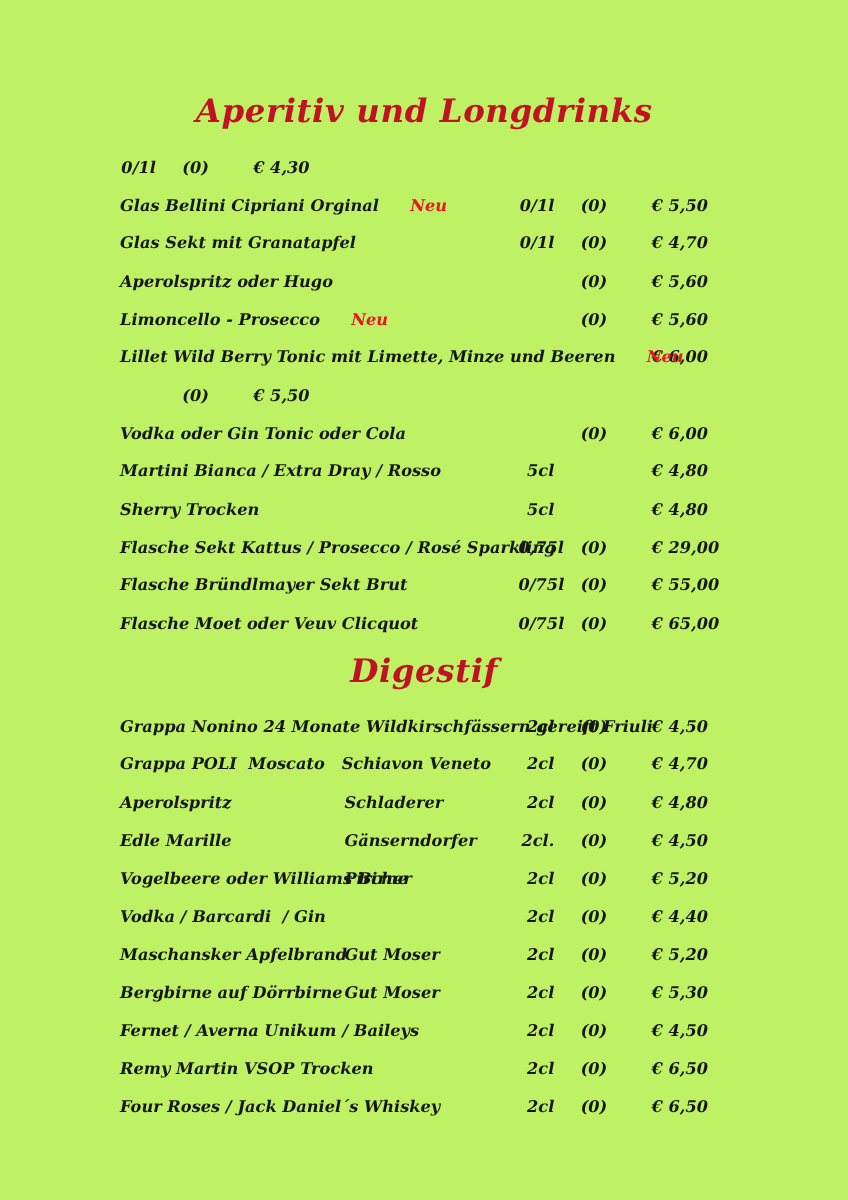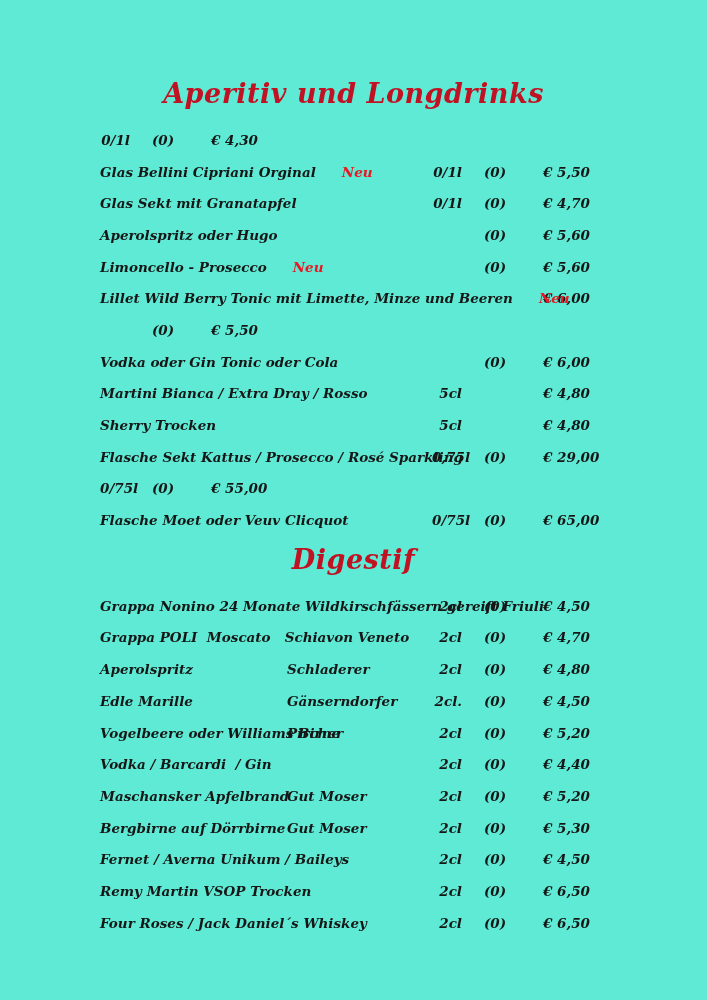--- a/index.html
+++ b/index.html
@@ -1,20 +1,20 @@
 <!DOCTYPE html>
 <html><head>
 <meta charset="utf-8">
 <style>
   html,body{margin:0;padding:0;background:#e9e9e9;}
   .page{
     position:relative;
     width:707px;height:1000px;
     margin:0 auto;
-    background:#5eead4;
+    background:#bef264;
     font-family:"DejaVu Serif", serif;
     font-style:italic;
     font-weight:bold;
     color:#161616;
     overflow:hidden;
     box-sizing:border-box;
     padding-top:78px;
   }
   .section-title{
     margin:0 0 14px 0;
@@ -144,20 +144,21 @@
   </div>
 
   <div class="row">
     <span class="c-name"><span class="name">Flasche Sekt Kattus / Prosecco / Rosé Sparkling</span><span class="producer"></span></span>
     <span class="c-qty">0,75l</span>
     <span class="c-all">(0)</span>
     <span class="c-price">€ 29,00</span>
   </div>
 
   <div class="row">
+    <span class="c-name"><span class="name">Flasche Bründlmayer Sekt Brut</span><span class="producer"></span></span>
     <span class="c-qty">0/75l</span>
     <span class="c-all">(0)</span>
     <span class="c-price">€ 55,00</span>
   </div>
 
   <div class="row">
     <span class="c-name"><span class="name">Flasche Moet oder Veuv Clicquot</span><span class="producer"></span></span>
     <span class="c-qty">0/75l</span>
     <span class="c-all">(0)</span>
     <span class="c-price">€ 65,00</span>

